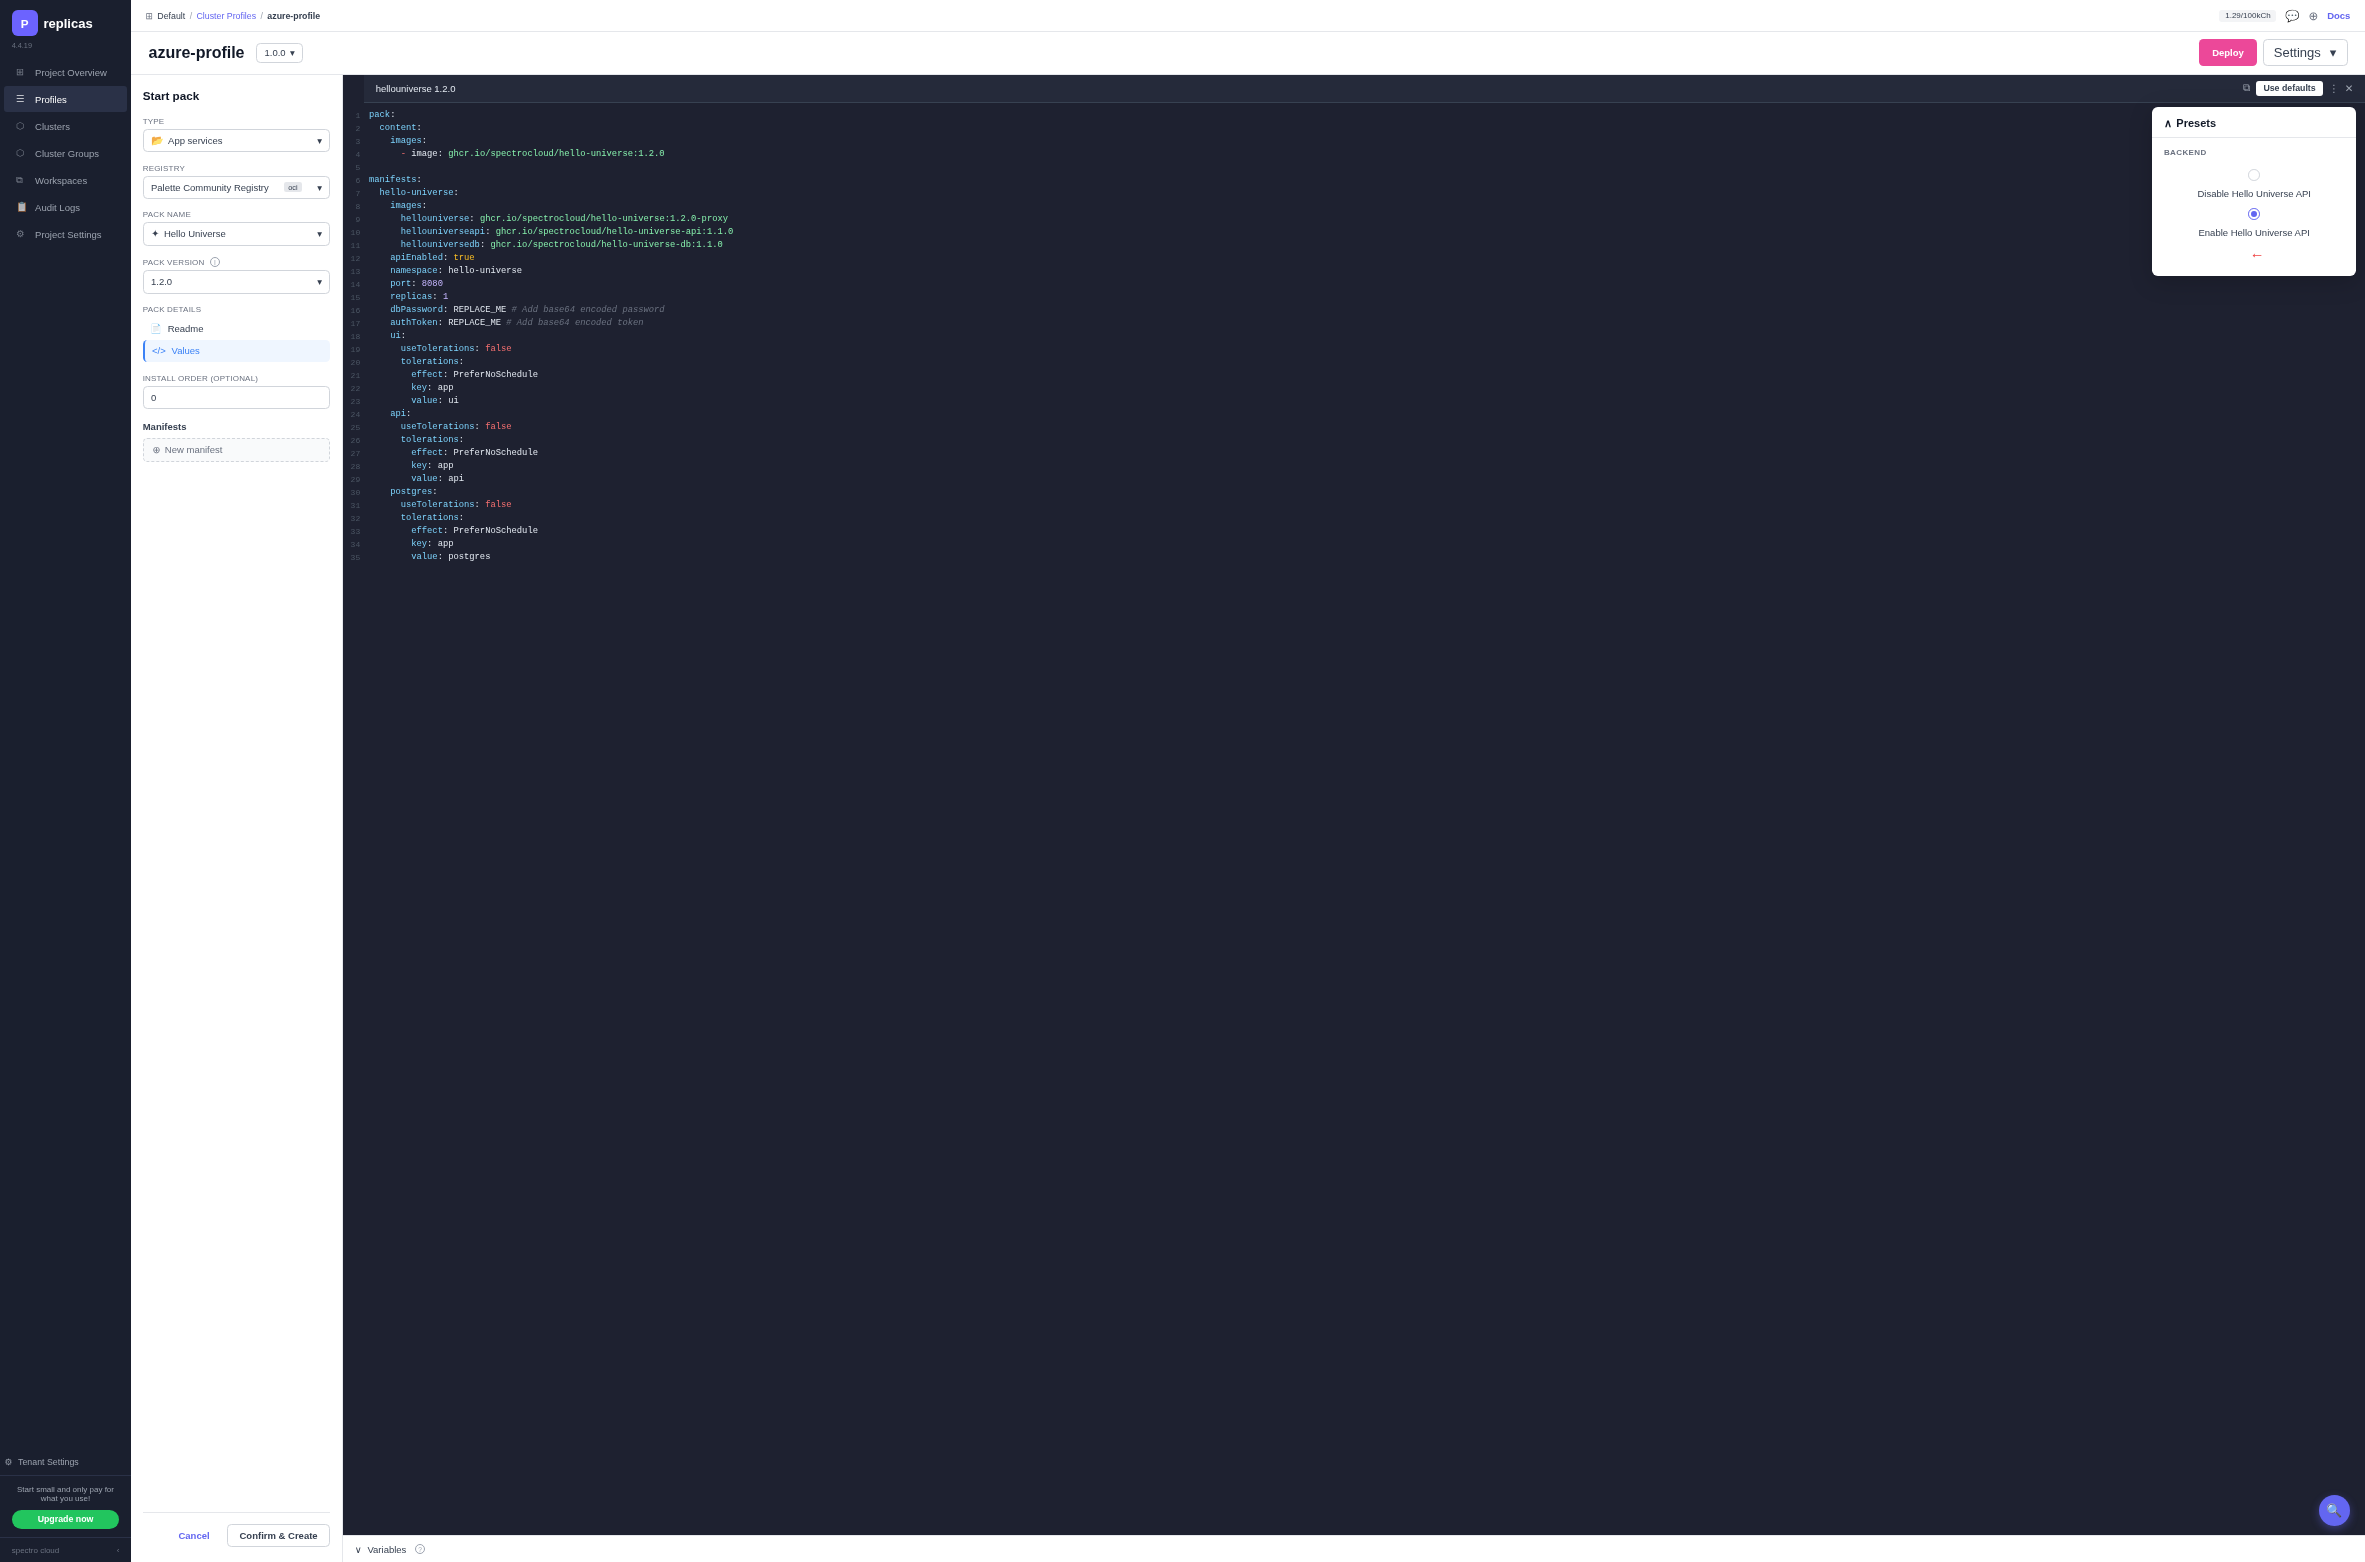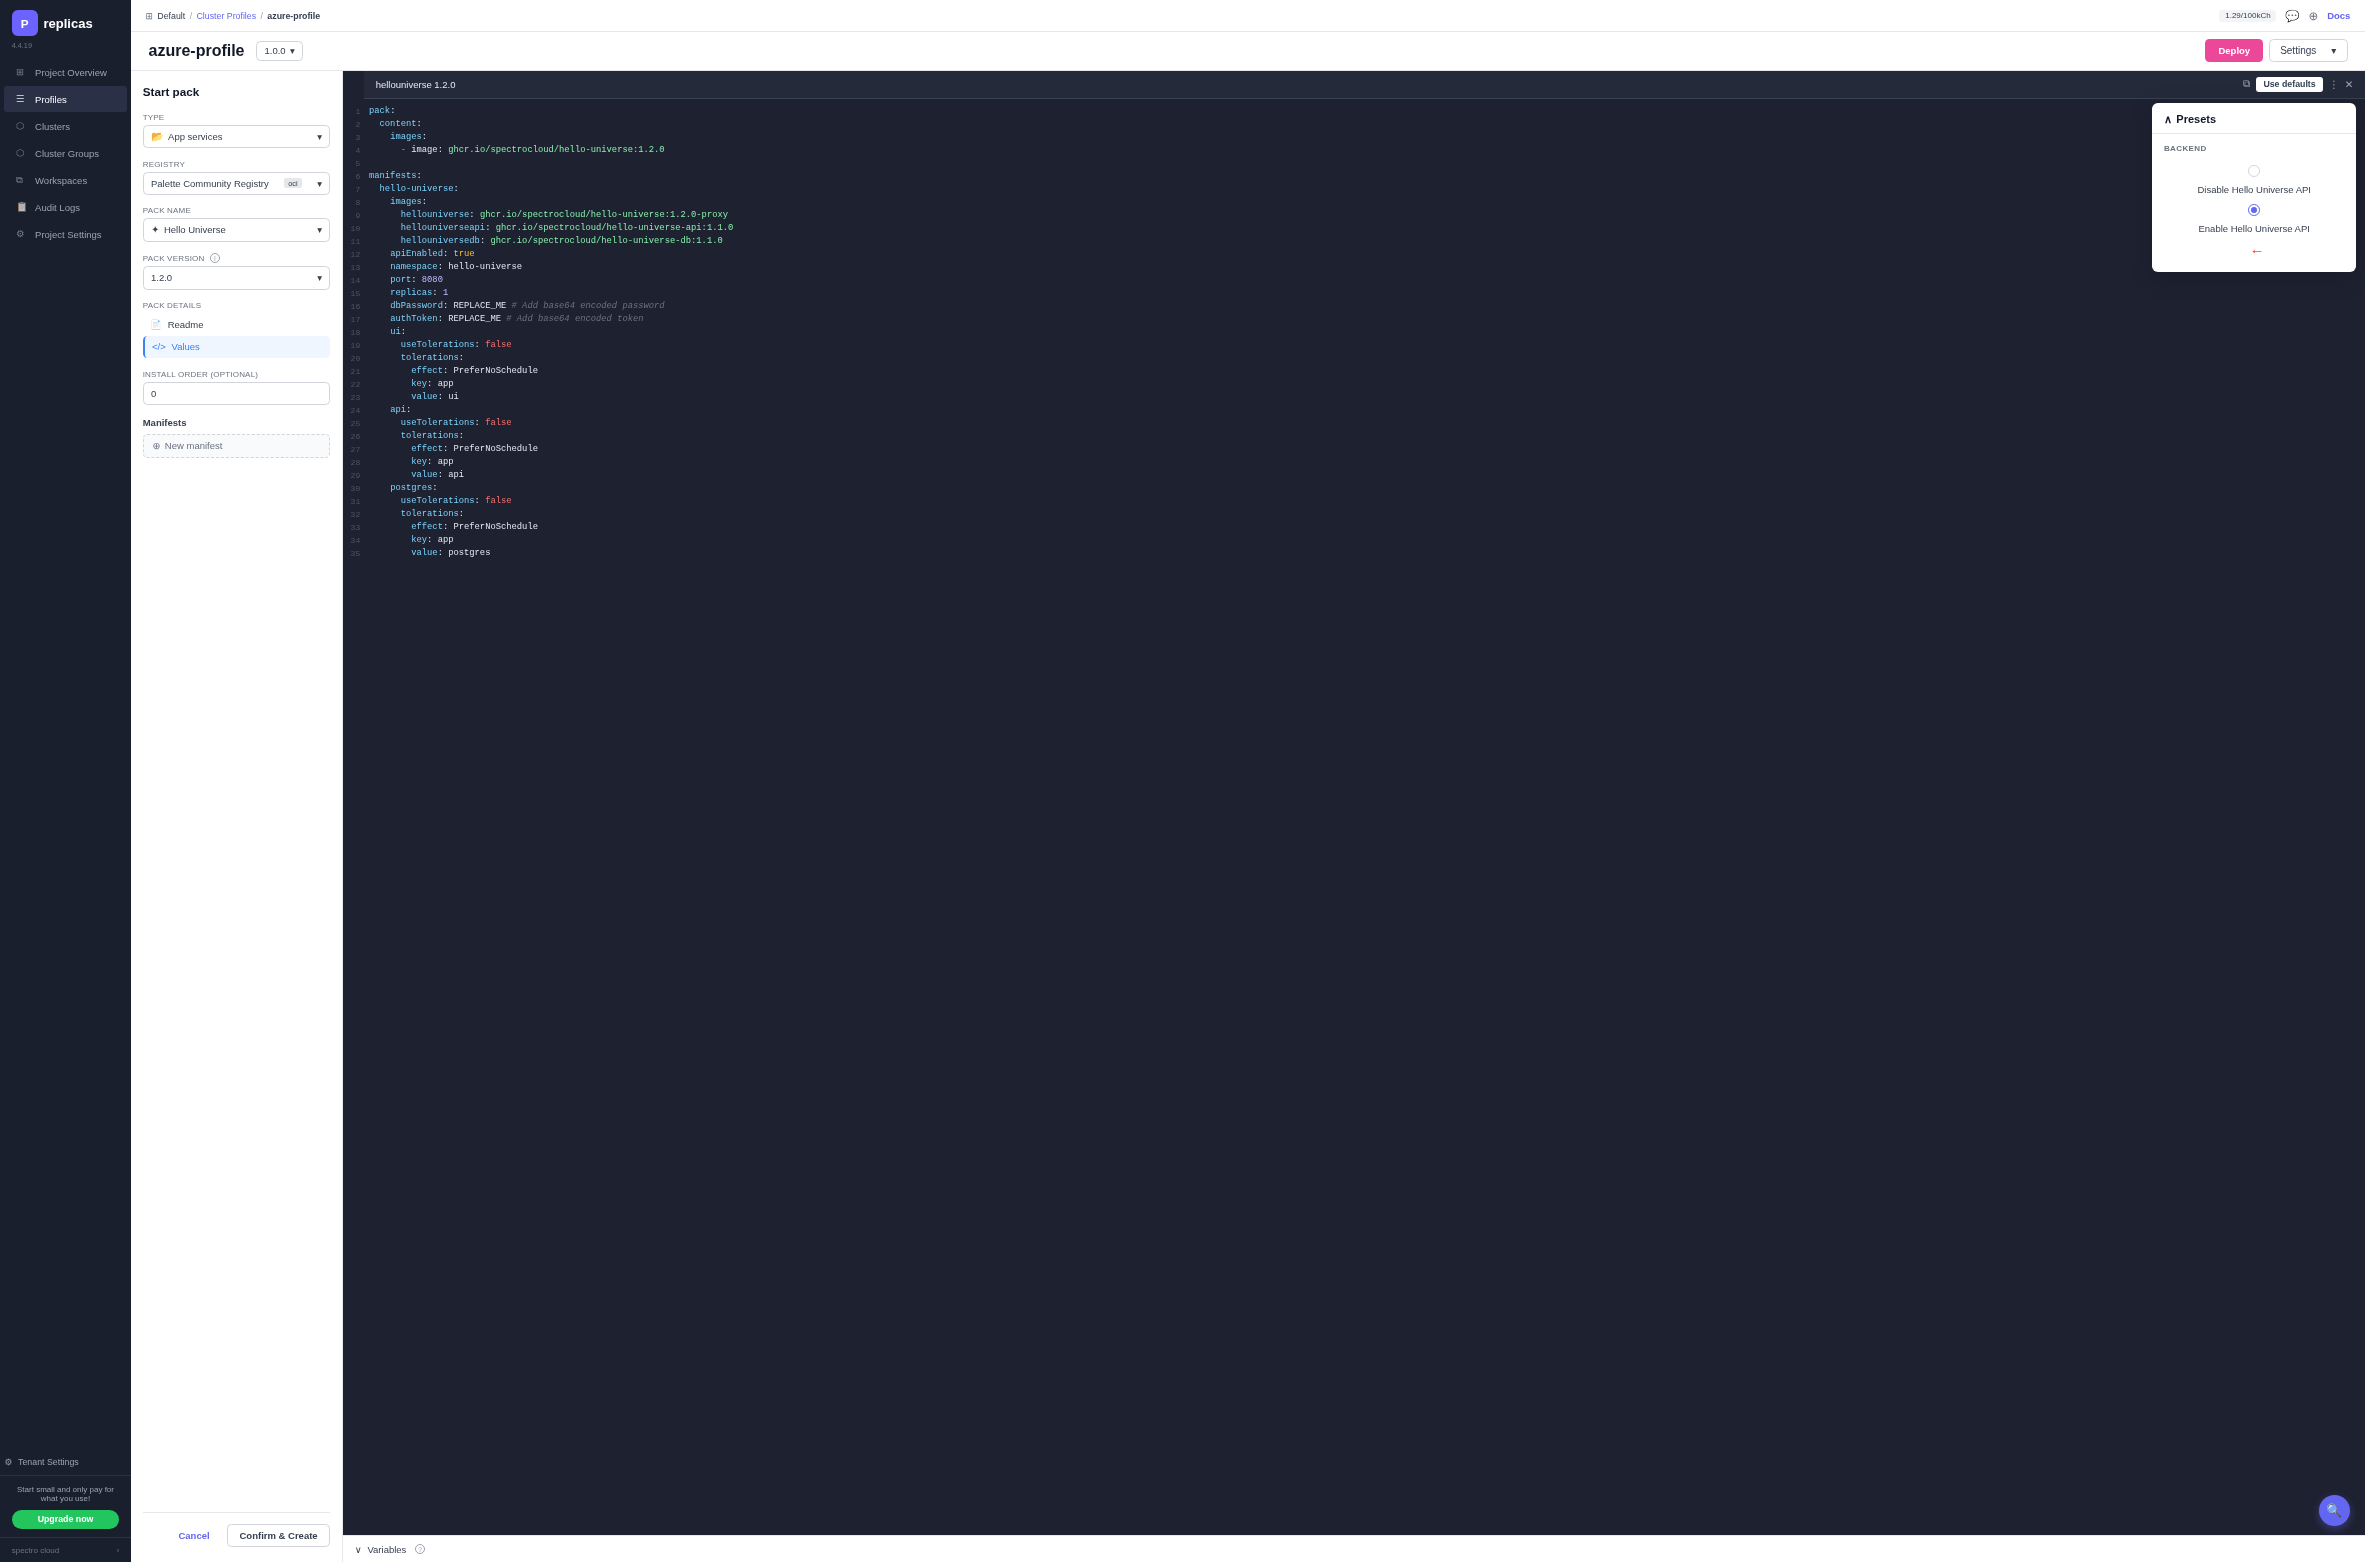--- a/index.html
+++ b/index.html
@@ -129,24 +129,24 @@
       padding: 5.1px 13px;
       font-size: 9.5px;
       font-weight: 600;
       cursor: pointer;
     }
     .btn-settings {
       background: #fff;
       border: 0.7px solid #d1d5db;
       border-radius: 4.4px;
       padding: 5.1px 10.2px;
-      font-size: 10px;
-      cursor: pointer;
-      color: #374151;
-      display: flex; align-items: center; gap: 15px;
+      font-size: 13px;
+      cursor: pointer;
+      color: #374151;
+      display: flex; align-items: center; gap: 9px;
     }
 
     
     .content { flex: 1; display: flex; overflow: hidden; }
 
     
     .edit-pack-panel {
       width: 212px;
       min-width: 212px;
       background: #fff;

